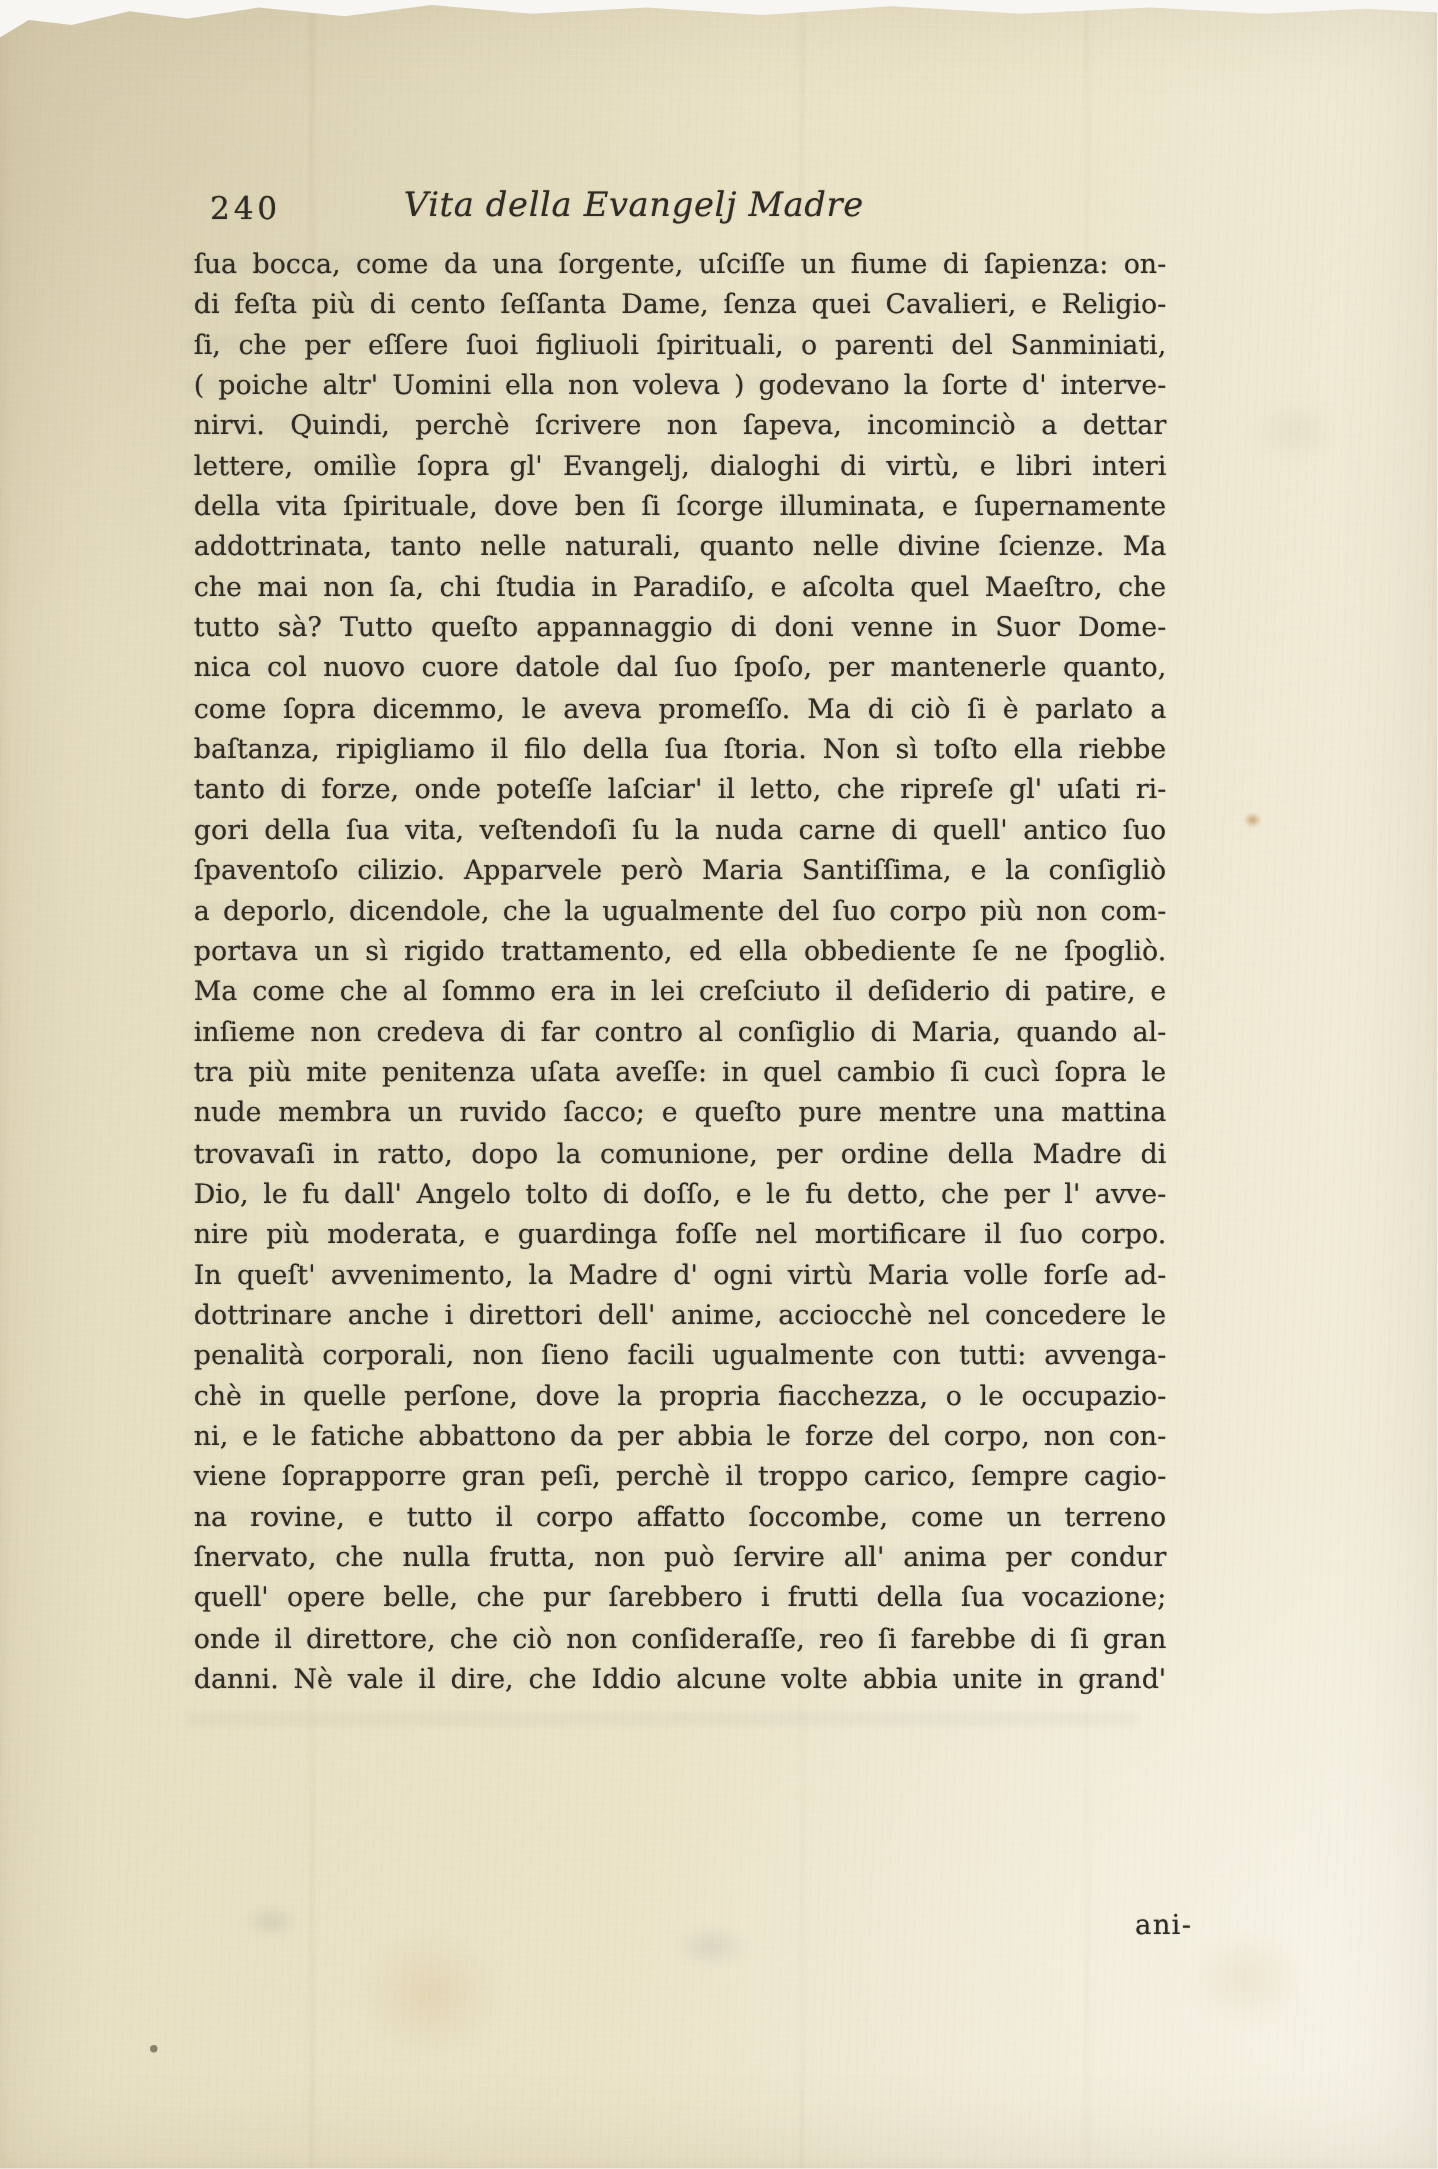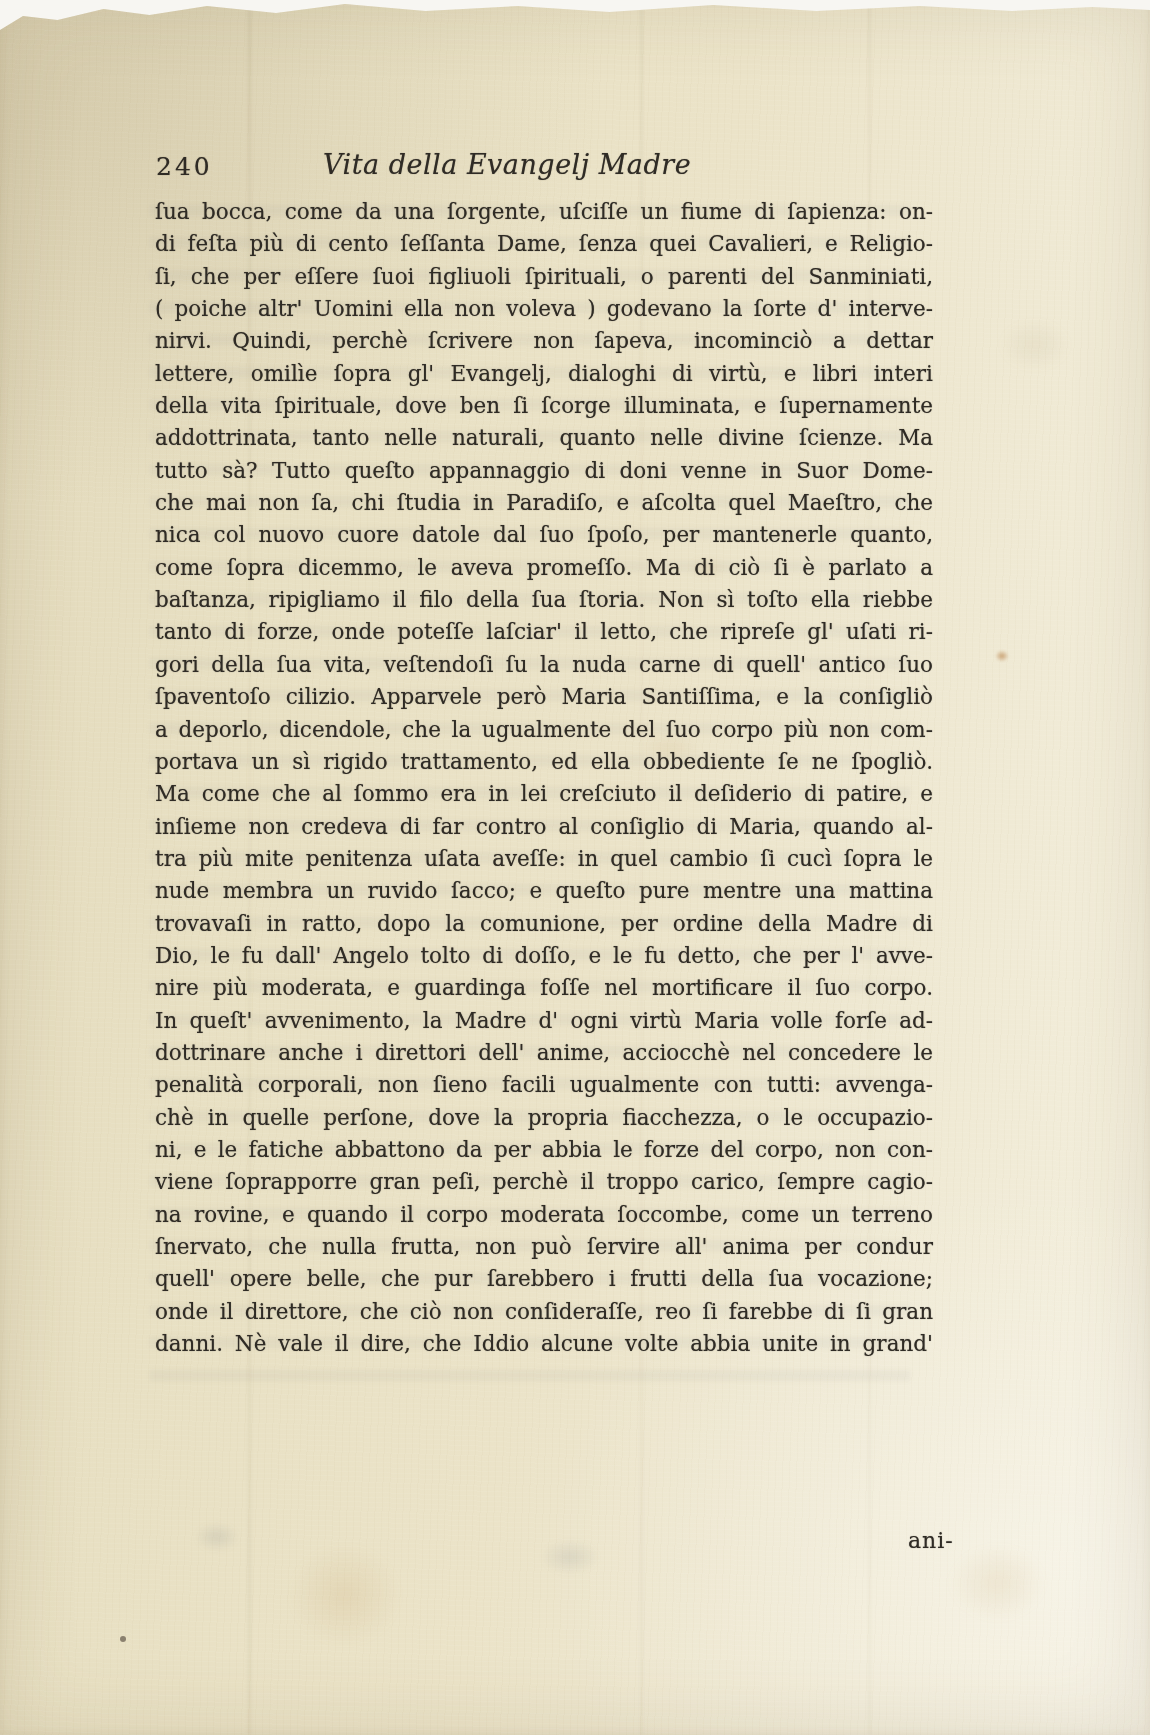--- a/index.html
+++ b/index.html
@@ -31,21 +31,21 @@
     background:linear-gradient(180deg, rgba(120,100,60,.10), rgba(120,100,60,.03) 40%, rgba(120,100,60,.08));}
   .stain{position:absolute;border-radius:50%;pointer-events:none;}
   .bleed{
     position:absolute;left:150px;top:205px;width:760px;height:1185px;
     background:repeating-linear-gradient(180deg, rgba(95,110,125,0.05) 0 11px, transparent 11px 32.35px);
     filter:blur(2px);pointer-events:none;
   }
   
   .ink{color:#2f2b25;text-shadow:0 0 1px rgba(47,43,37,.55);}
   #page-number{
-    position:absolute;left:156px;top:152px;
+    position:absolute;left:168px;top:152px;
     font-size:25px;letter-spacing:3px;
   }
   #running-title{
     position:absolute;left:323px;top:149px;
     font-size:27px;font-style:italic;letter-spacing:.5px;
   }
   #body-text{
     position:absolute;left:155px;top:196px;width:778px;
     font-size:21.5px;
   }
@@ -85,22 +85,22 @@
 
     <div id="body-text" class="ink">
         <div class="line">ſua bocca, come da una ſorgente, uſciſſe un fiume di ſapienza: on-</div>
         <div class="line">di feſta più di cento ſeſſanta Dame, ſenza quei Cavalieri, e Religio-</div>
         <div class="line">ſi, che per eſſere ſuoi figliuoli ſpirituali, o parenti del Sanminiati,</div>
         <div class="line">( poiche altr' Uomini ella non voleva ) godevano la ſorte d' interve-</div>
         <div class="line">nirvi. Quindi, perchè ſcrivere non ſapeva, incominciò a dettar</div>
         <div class="line">lettere, omilìe ſopra gl' Evangelj, dialoghi di virtù, e libri interi</div>
         <div class="line">della vita ſpirituale, dove ben ſi ſcorge illuminata, e ſupernamente</div>
         <div class="line">addottrinata, tanto nelle naturali, quanto nelle divine ſcienze. Ma</div>
+        <div class="line">che mai non ſa, chi ſtudia in Paradiſo, e aſcolta quel Maeſtro, che</div>
         <div class="line">tutto sà? Tutto queſto appannaggio di doni venne in Suor Dome-</div>
-        <div class="line">che mai non ſa, chi ſtudia in Paradiſo, e aſcolta quel Maeſtro, che</div>
         <div class="line">nica col nuovo cuore datole dal ſuo ſpoſo, per mantenerle quanto,</div>
         <div class="line">come ſopra dicemmo, le aveva promeſſo. Ma di ciò ſi è parlato a</div>
         <div class="line">baſtanza, ripigliamo il filo della ſua ſtoria. Non sì toſto ella riebbe</div>
         <div class="line">tanto di forze, onde poteſſe laſciar' il letto, che ripreſe gl' uſati ri-</div>
         <div class="line">gori della ſua vita, veſtendoſi ſu la nuda carne di quell' antico ſuo</div>
         <div class="line">ſpaventoſo cilizio. Apparvele però Maria Santiſſima, e la conſigliò</div>
         <div class="line">a deporlo, dicendole, che la ugualmente del ſuo corpo più non com-</div>
         <div class="line">portava un sì rigido trattamento, ed ella obbediente ſe ne ſpogliò.</div>
         <div class="line">Ma come che al ſommo era in lei creſciuto il deſiderio di patire, e</div>
         <div class="line">inſieme non credeva di far contro al conſiglio di Maria, quando al-</div>
@@ -108,21 +108,21 @@
         <div class="line">nude membra un ruvido ſacco; e queſto pure mentre una mattina</div>
         <div class="line">trovavaſi in ratto, dopo la comunione, per ordine della Madre di</div>
         <div class="line">Dio, le fu dall' Angelo tolto di doſſo, e le fu detto, che per l' avve-</div>
         <div class="line">nire più moderata, e guardinga foſſe nel mortificare il ſuo corpo.</div>
         <div class="line">In queſt' avvenimento, la Madre d' ogni virtù Maria volle forſe ad-</div>
         <div class="line">dottrinare anche i direttori dell' anime, acciocchè nel concedere le</div>
         <div class="line">penalità corporali, non ſieno facili ugualmente con tutti: avvenga-</div>
         <div class="line">chè in quelle perſone, dove la propria fiacchezza, o le occupazio-</div>
         <div class="line">ni, e le fatiche abbattono da per abbia le forze del corpo, non con-</div>
         <div class="line">viene ſoprapporre gran peſi, perchè il troppo carico, ſempre cagio-</div>
-        <div class="line">na rovine, e quando il corpo moderata ſoccombe, come un terreno</div>
+        <div class="line">na rovine, e tutto il corpo affatto ſoccombe, come un terreno</div>
         <div class="line">ſnervato, che nulla frutta, non può ſervire all' anima per condur</div>
         <div class="line">quell' opere belle, che pur ſarebbero i frutti della ſua vocazione;</div>
         <div class="line">onde il direttore, che ciò non conſideraſſe, reo ſi farebbe di ſi gran</div>
         <div class="line">danni. Nè vale il dire, che Iddio alcune volte abbia unite in grand'</div>
       </div>
 
     <div id="catchword" class="ink">ani-</div>
 
     <div class="vignette"></div>
   </div>

